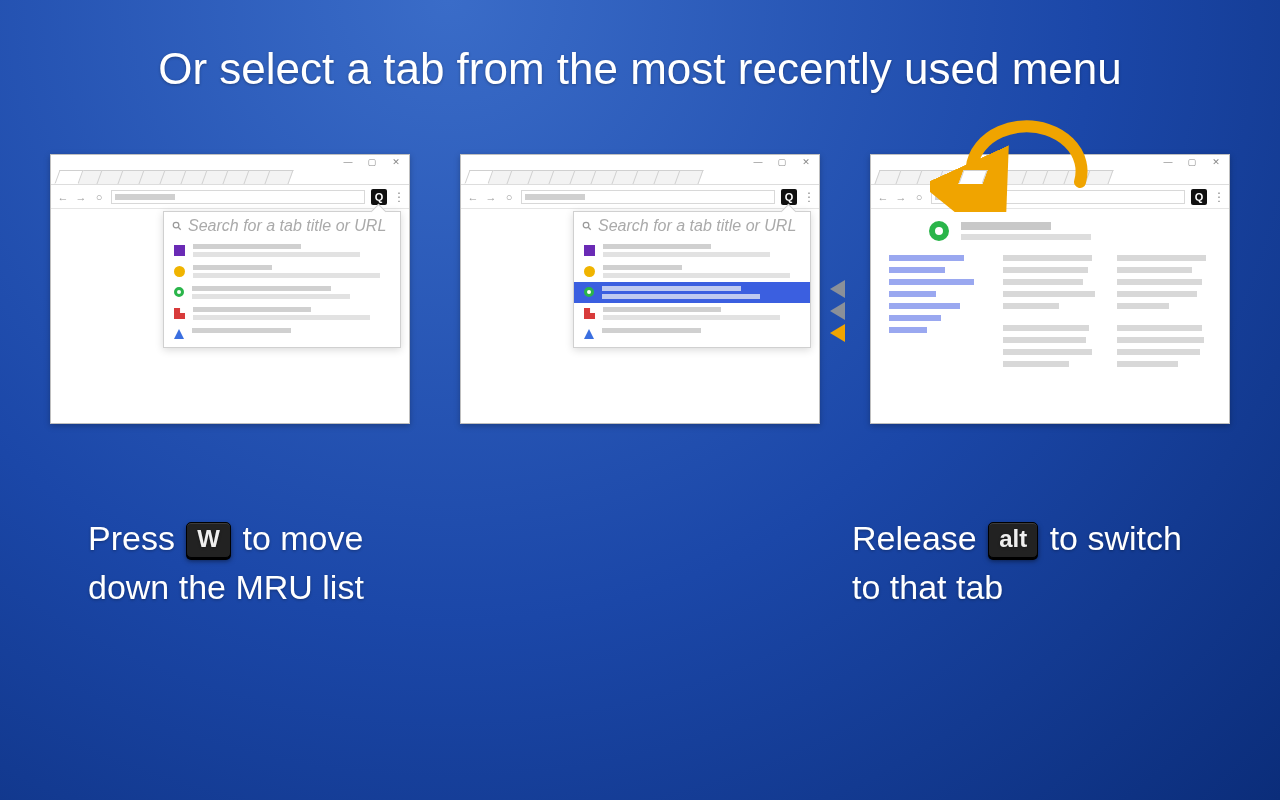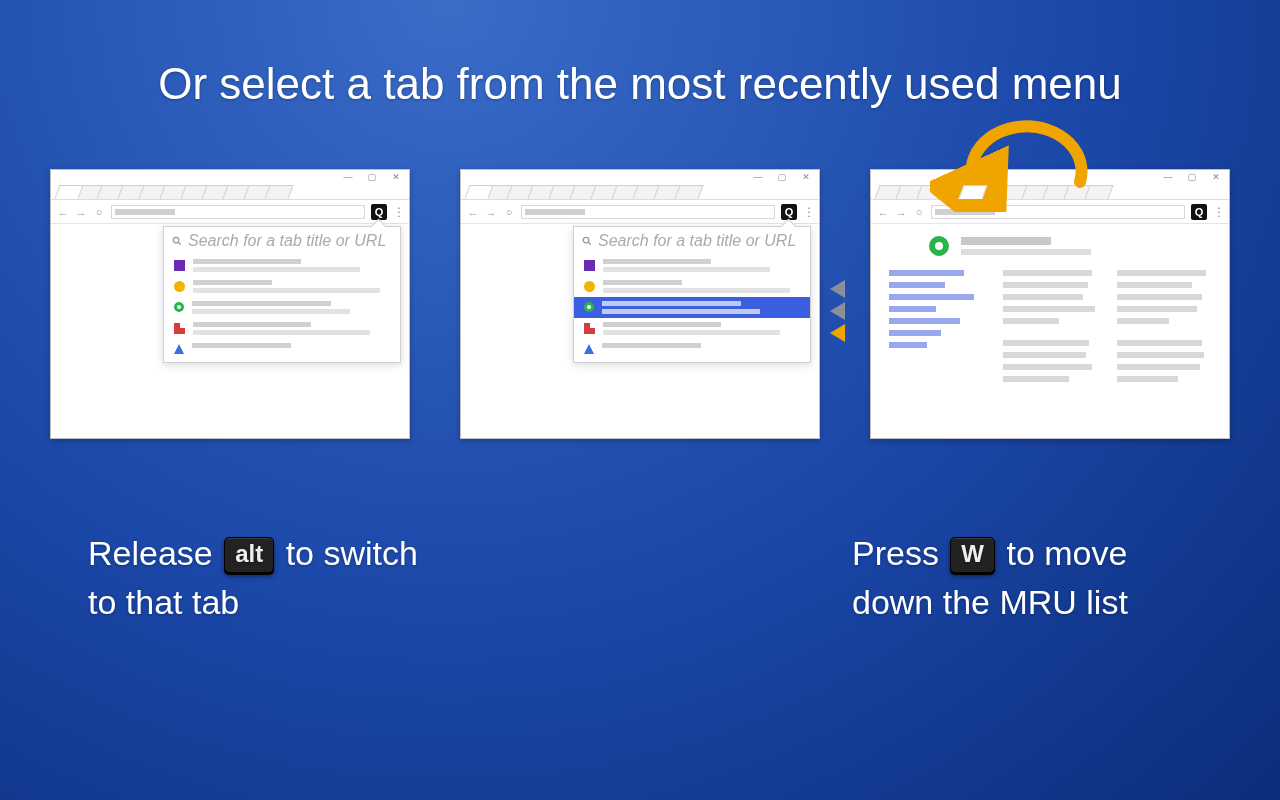--- a/index.html
+++ b/index.html
@@ -9,21 +9,21 @@
     background: radial-gradient(ellipse at 35% 0%, #3a6cc8 0%, #1b47a8 55%, #0b2d7a 100%);
     font-family: "Segoe UI", Arial, sans-serif;
     overflow: hidden;
     position: relative;
   }
   .heading {
     color: #fff;
     font-size: 44px;
     font-weight: 400;
     text-align: center;
-    padding-top: 59px;
+    padding-top: 44px;
     text-shadow: 0 1px 3px rgba(0,0,0,0.3);
   }
   .panels {
     display: flex;
     justify-content: space-between;
     padding: 0 50px;
     margin-top: 60px;
     gap: 50px;
   }
   .card {
@@ -500,18 +500,18 @@
   <defs>
     <marker id="ah" markerWidth="8" markerHeight="8" refX="2" refY="4" orient="auto">
       <path d="M0,0 L8,4 L0,8 Z" fill="#f0a400"></path>
     </marker>
   </defs>
   <path d="M 150 70 A 55 45 0 1 0 45 75" fill="none" stroke="#f0a400" stroke-width="12" stroke-linecap="round" marker-end="url(#ah)"></path>
 </svg>
 
 <div class="captions">
   <div class="cap">
+    <span>Press </span><span class="key">W</span><span> to move down the MRU list</span>
+  </div>
+  <div class="cap">
     <span>Release </span><span class="key">alt</span><span> to switch to that tab</span>
   </div>
-  <div class="cap">
-    <span>Press </span><span class="key">W</span><span> to move down the MRU list</span>
-  </div>
 </div>
 
 </body></html>

